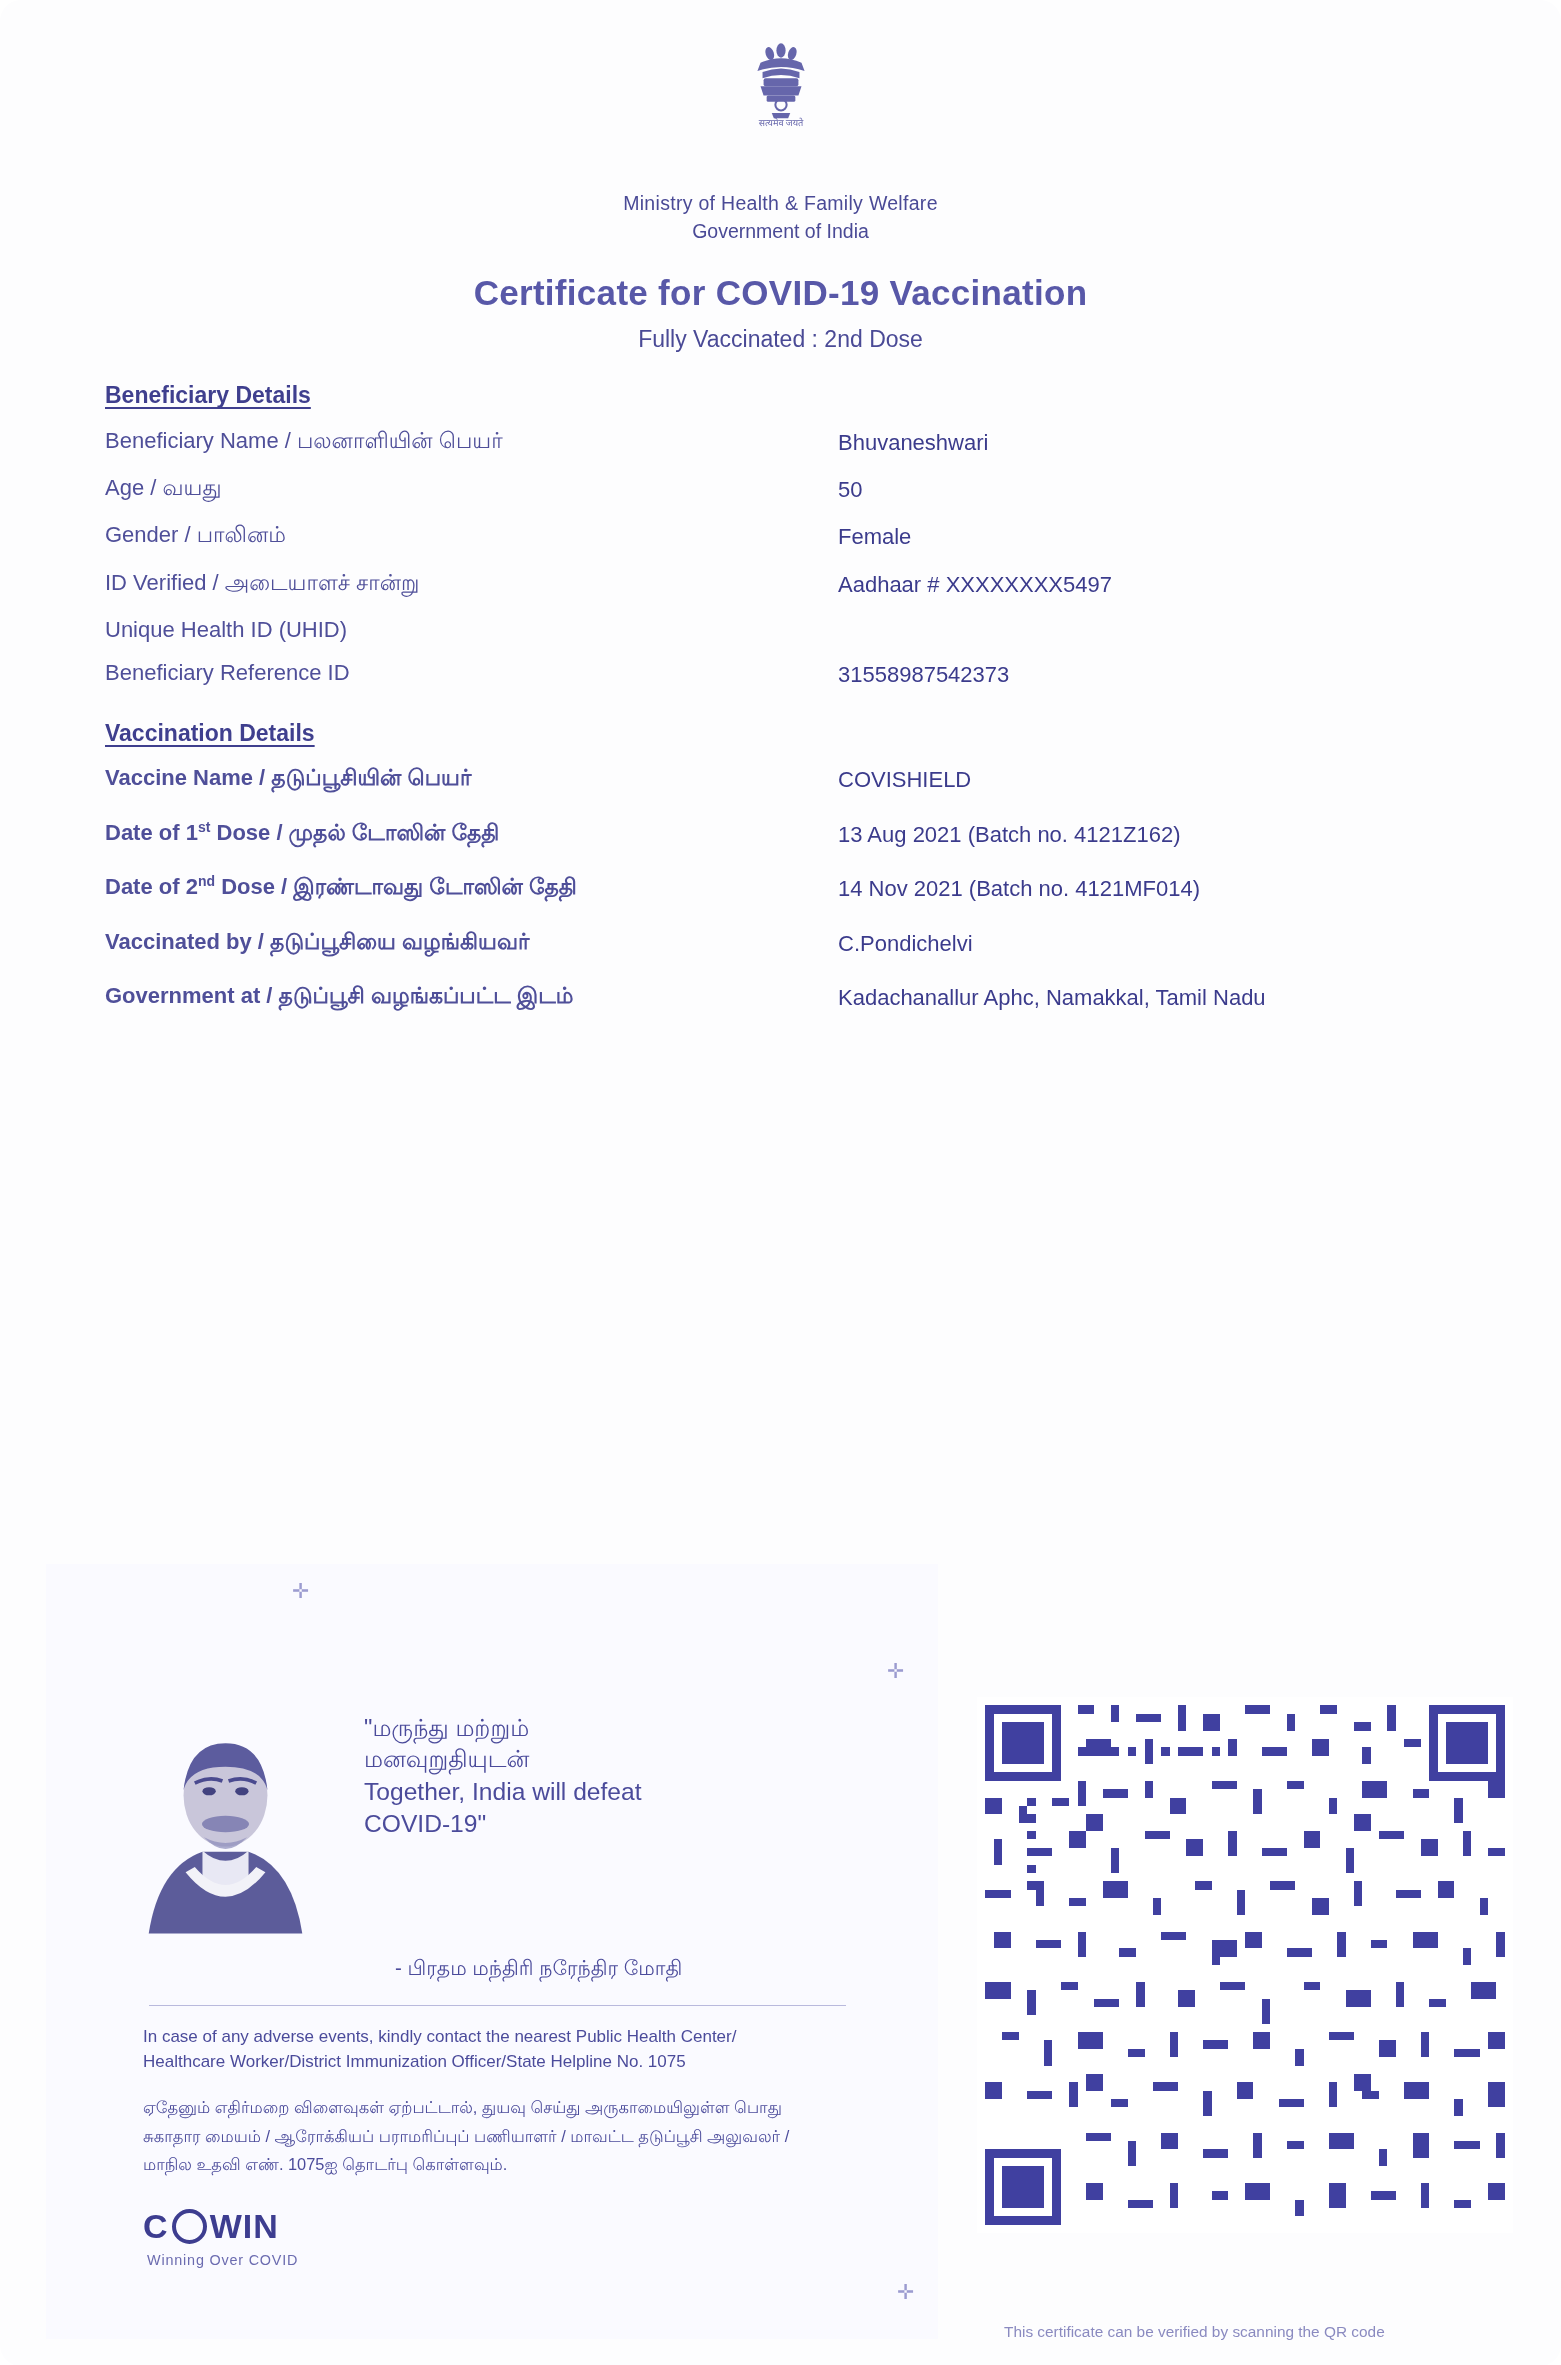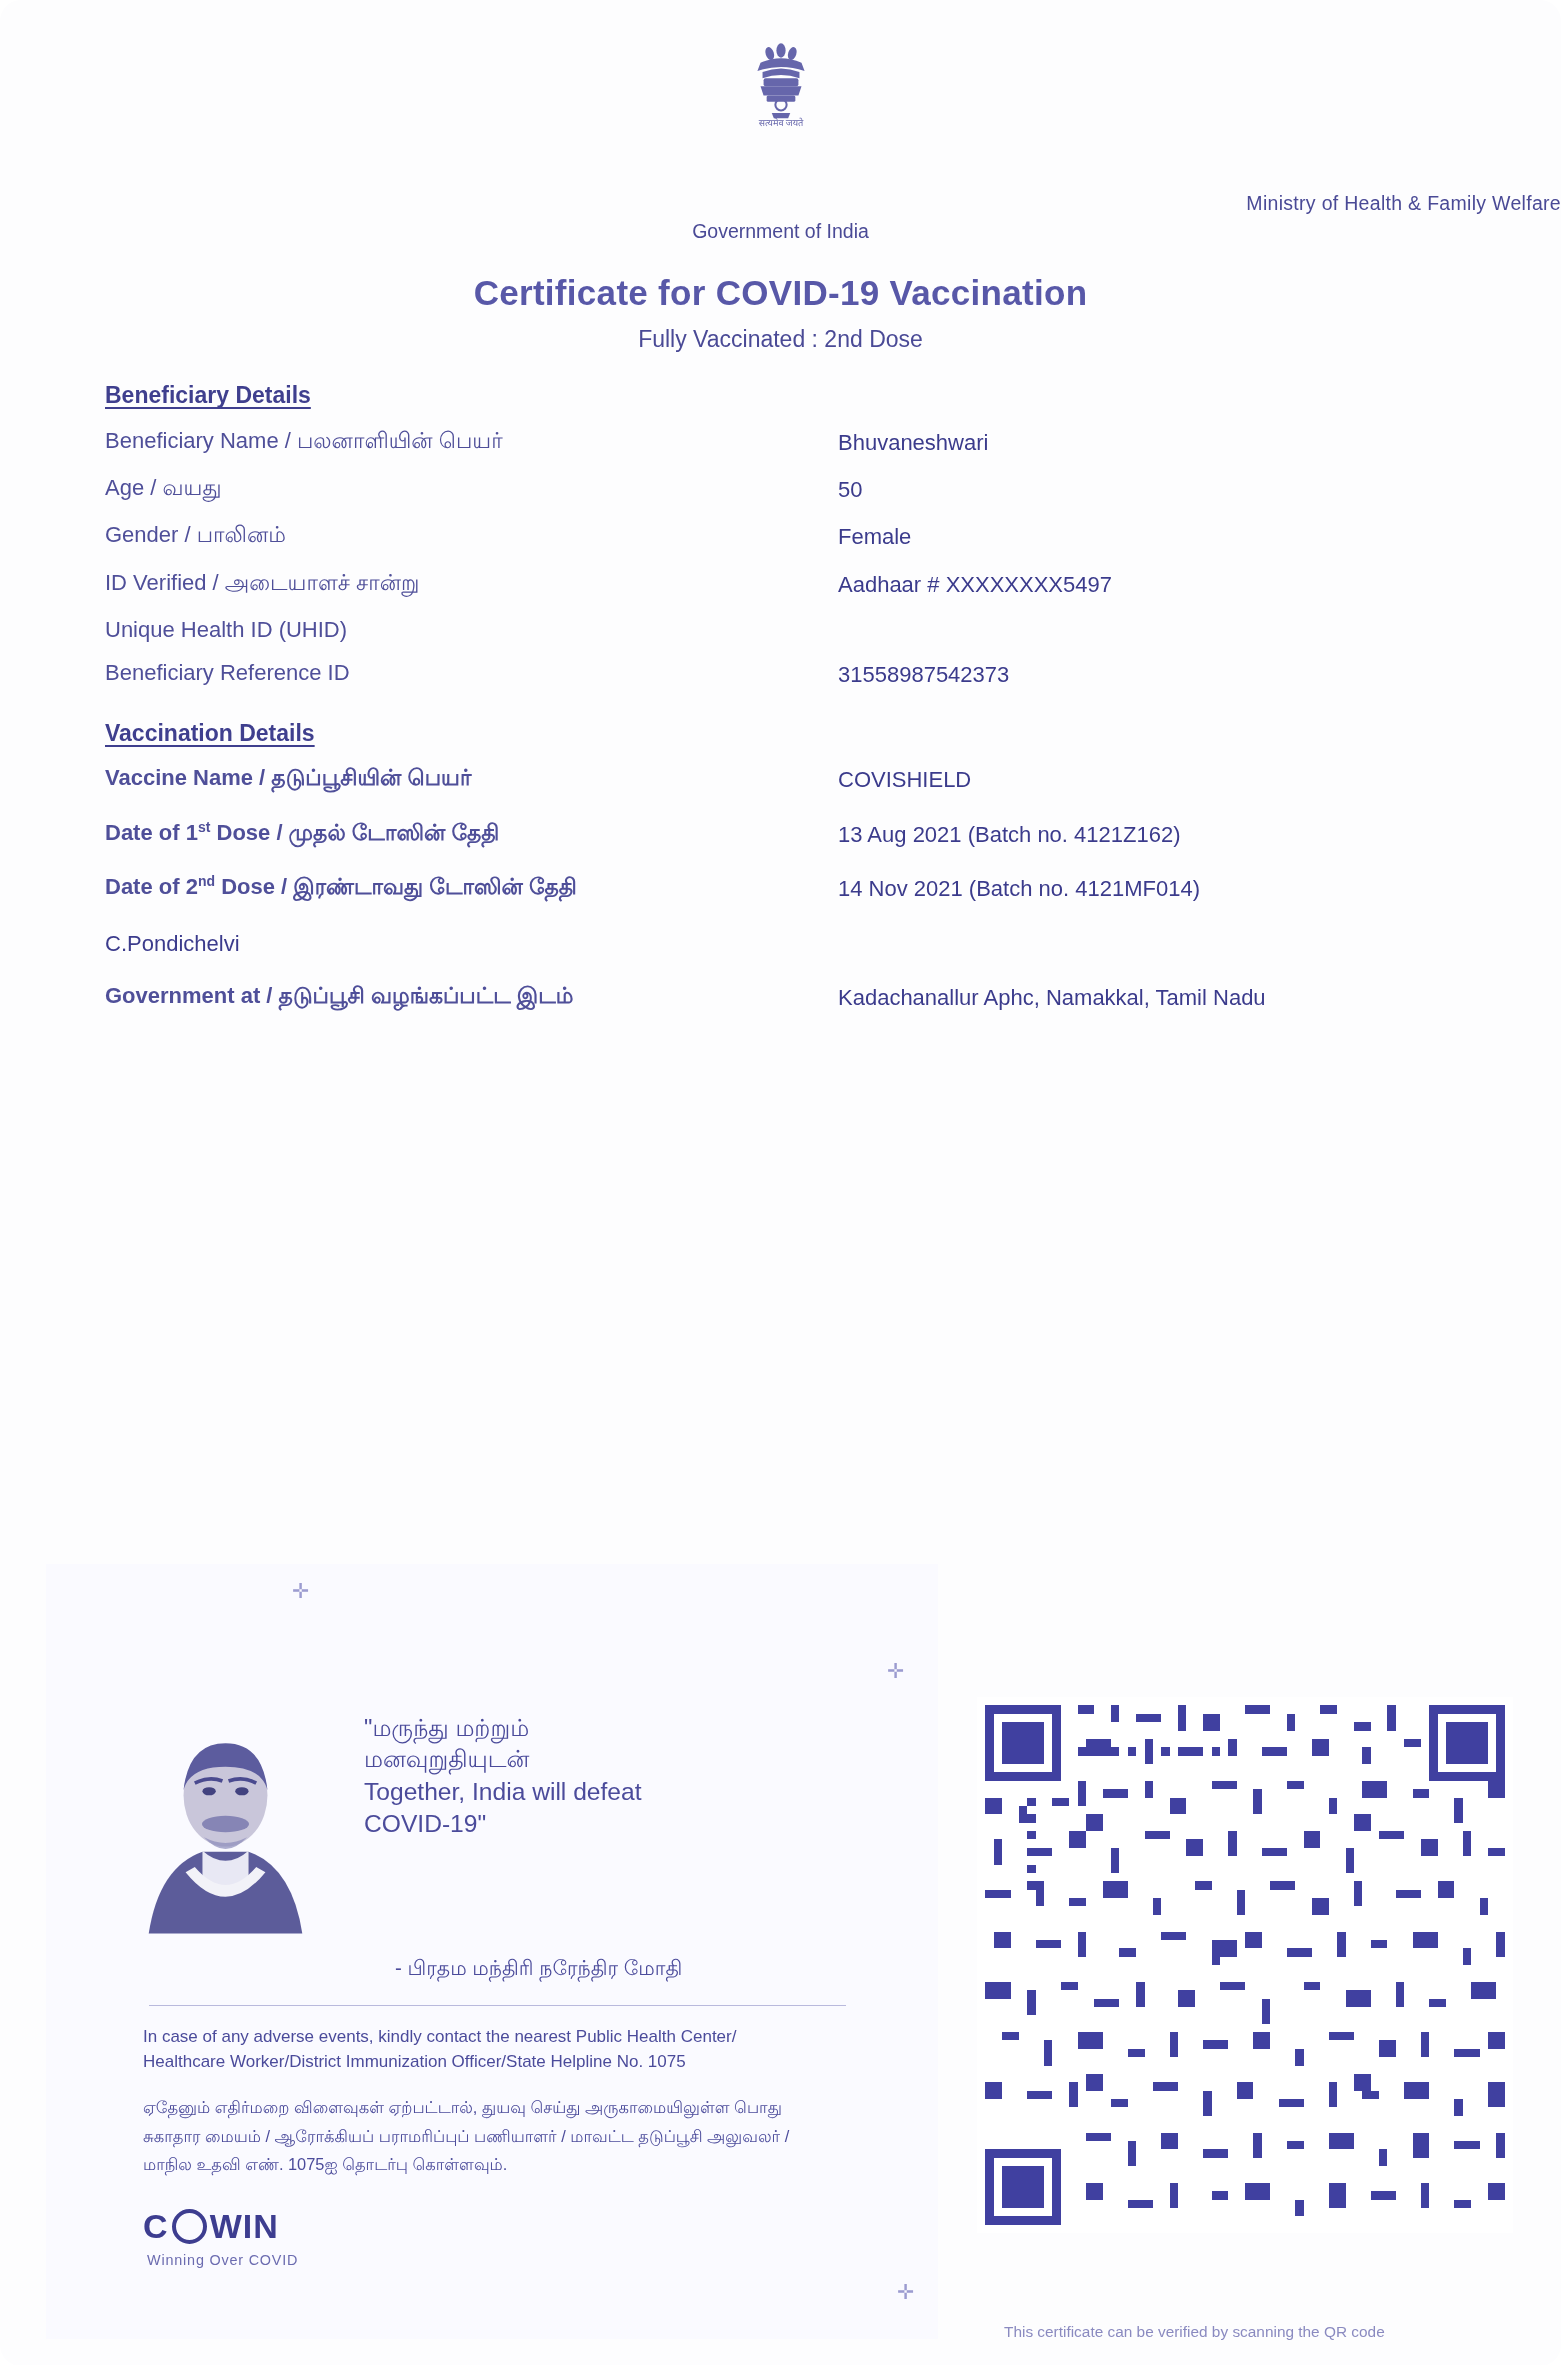--- a/index.html
+++ b/index.html
@@ -32,21 +32,20 @@
     width: 82px;
     height: 154px;
     margin: 0 auto;
     display: block;
   }
   .ministry-line {
     font-size: 19.5px;
     letter-spacing: 0.3px;
     color: #4a4a96;
     margin-top: 2.1px;
-    text-align: right;
   }
   .gov-line {
     font-size: 19.5px;
     color: #4a4a96;
     margin-top: 5.1px;
   }
   .cert-title {
     margin-top: 30px;
     font-size: 35px;
     font-weight: bold;
@@ -278,20 +277,21 @@
       </div>
       <div class="row">
         <div class="label"><span>Date of 1</span><span class="sup">st</span><span> Dose / முதல் டோஸின் தேதி</span></div>
         <div class="value">13 Aug 2021 (Batch no. 4121Z162)</div>
       </div>
       <div class="row">
         <div class="label"><span>Date of 2</span><span class="sup">nd</span><span> Dose / இரண்டாவது டோஸின் தேதி</span></div>
         <div class="value">14 Nov 2021 (Batch no. 4121MF014)</div>
       </div>
       <div class="row">
+        <div class="label">Vaccinated by / தடுப்பூசியை வழங்கியவர்</div>
         <div class="value">C.Pondichelvi</div>
       </div>
       <div class="row">
         <div class="label">Government at / தடுப்பூசி வழங்கப்பட்ட இடம்</div>
         <div class="value">Kadachanallur Aphc, Namakkal, Tamil Nadu</div>
       </div>
     </div>
   </div>
 
   <div class="bottom">

